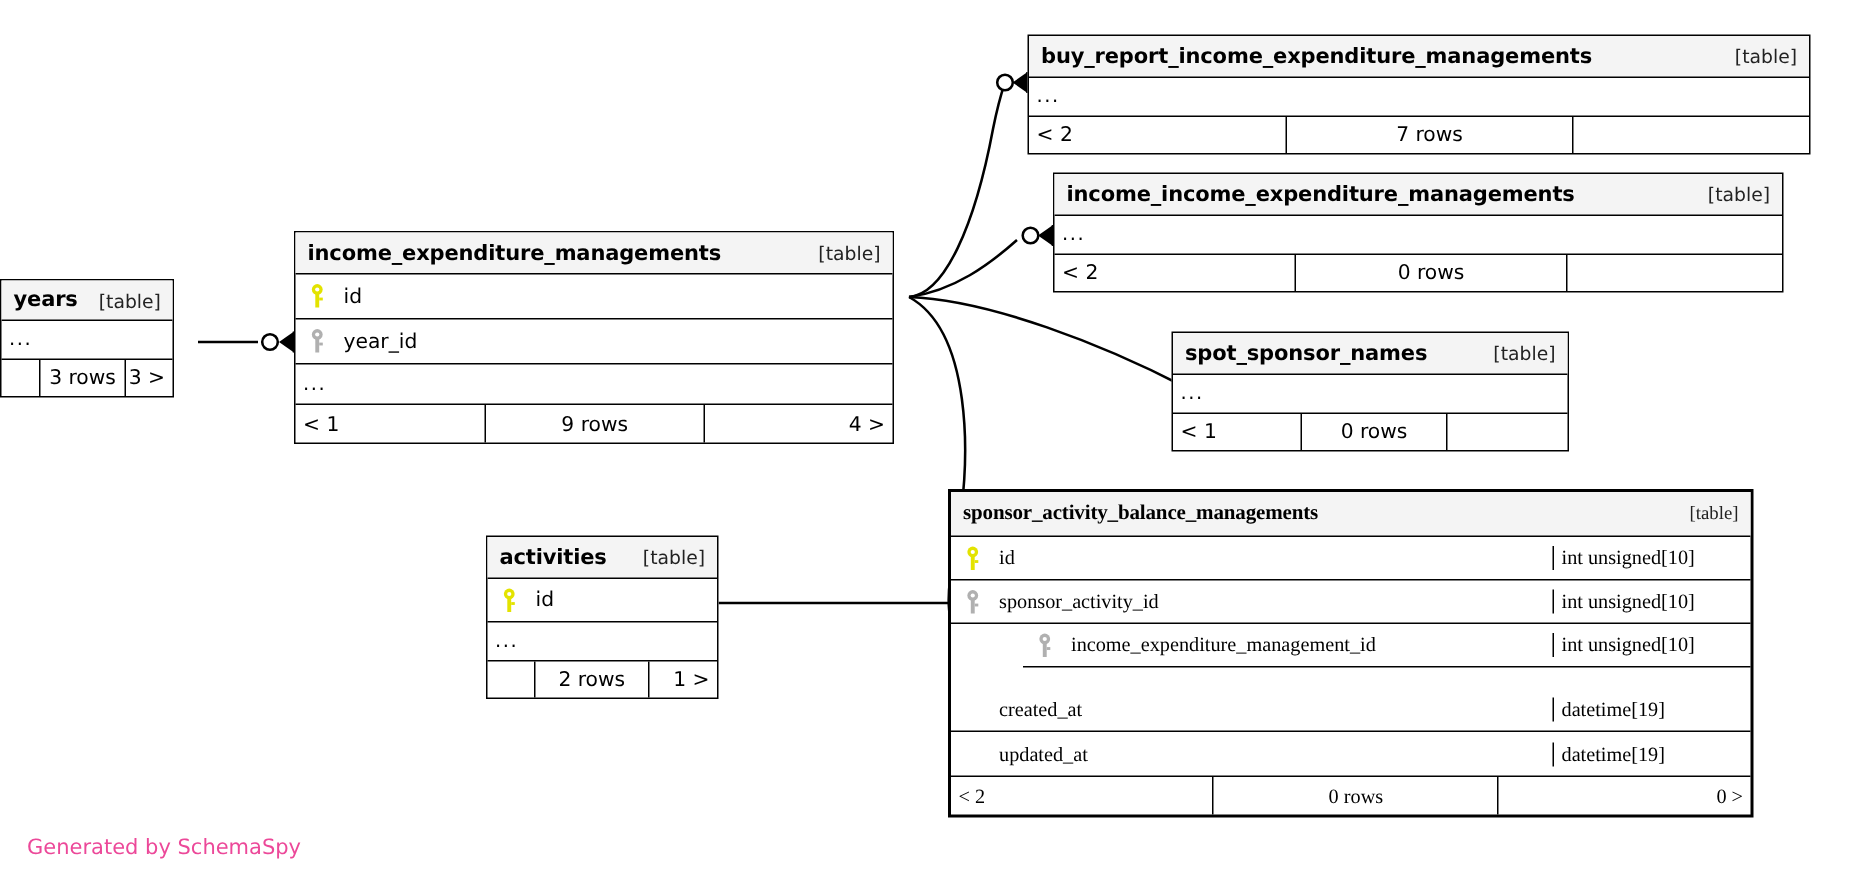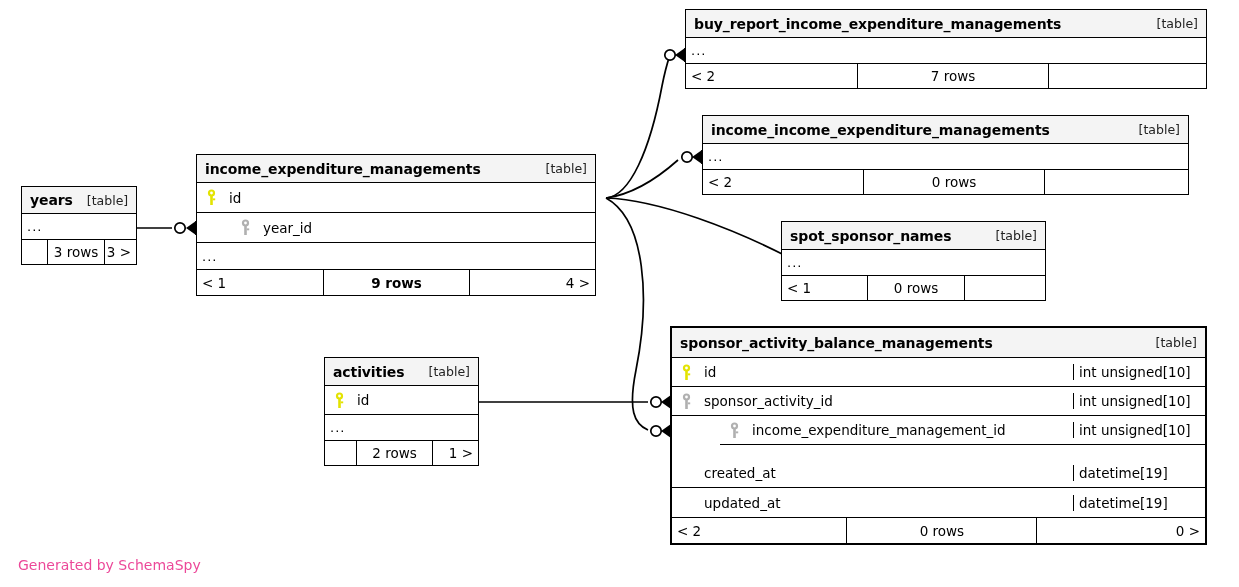--- a/index.html
+++ b/index.html
@@ -123,21 +123,21 @@
       <circle cx="656" cy="402" r="5.2" fill="#ffffff" stroke="#000" stroke-width="1.7"></circle>
       <path d="M671,395 L661,402 L671,409 Z" fill="#000"></path>
       <path d="M671,395 L671,409" stroke="#000" stroke-width="1.7"></path>
 
       <circle cx="656" cy="431" r="5.2" fill="#ffffff" stroke="#000" stroke-width="1.7"></circle>
       <path d="M671,424 L661,431 L671,438 Z" fill="#000"></path>
       <path d="M671,424 L671,438" stroke="#000" stroke-width="1.7"></path>
     </g>
   </svg>
 
-  <div class="tbl" style="left:21px;top:186px;width:116px;">
+  <div class="tbl" style="left:0;top:186px;width:116px;">
     <div class="thead" style="height:27px;">
       <span class="tname">years</span>
       <span class="ttag">[table]</span>
     </div>
     <div class="rows">
       <div class="row" style="height:25px;">
         <span class="ellipsis">...</span>
       </div>
     </div>
     <div class="tfoot" style="height:25px;">
@@ -159,45 +159,45 @@
             <svg width="11" height="17" viewBox="0 0 11 17">
                 <circle cx="5.5" cy="4" r="3.6" fill="#e3e300"></circle>
                 <circle cx="5.5" cy="4" r="1.4" fill="#ffffff"></circle>
                 <rect x="4.2" y="6.6" width="2.6" height="9.4" fill="#e3e300"></rect>
                 <rect x="6.8" y="9.4" width="2.4" height="1.9" fill="#e3e300"></rect>
               </svg>
           </span>
           <span class="lbl">id</span>
         </span>
       </div>
-      <div class="row" style="height:30px;padding-left:34px;">
+      <div class="row" style="height:30px;">
         <span class="cname">
           <span class="key">
             <svg width="11" height="17" viewBox="0 0 11 17">
                 <circle cx="5.5" cy="4" r="3.6" fill="#b0b0b0"></circle>
                 <circle cx="5.5" cy="4" r="1.4" fill="#ffffff"></circle>
                 <rect x="4.2" y="6.6" width="2.6" height="9.4" fill="#b0b0b0"></rect>
                 <rect x="6.8" y="9.4" width="2.4" height="1.9" fill="#b0b0b0"></rect>
               </svg>
           </span>
           <span class="lbl">year_id</span>
         </span>
       </div>
       <div class="row" style="height:26px;">
         <span class="ellipsis">...</span>
       </div>
     </div>
     <div class="tfoot" style="height:26px;">
       <span class="fc l" style="width:130px;">&lt; 1</span>
-      <span class="fc c" style="width:150px;font-weight:bold;">9 rows</span>
+      <span class="fc c" style="width:150px;">9 rows</span>
       <span class="fc r" style="width:128px;">4 &gt;</span>
     </div>
   </div>
 
-  <div class="tbl" style="left:685px;top:9px;width:522px;">
+  <div class="tbl" style="left:685px;top:23px;width:522px;">
     <div class="thead" style="height:28px;">
       <span class="tname">buy_report_income_expenditure_managements</span>
       <span class="ttag">[table]</span>
     </div>
     <div class="rows">
       <div class="row" style="height:25px;">
         <span class="ellipsis">...</span>
       </div>
     </div>
     <div class="tfoot" style="height:25px;">
@@ -264,21 +264,21 @@
         <span class="ellipsis">...</span>
       </div>
     </div>
     <div class="tfoot" style="height:25px;">
       <span class="fc l" style="width:32px;"></span>
       <span class="fc c" style="width:76px;">2 rows</span>
       <span class="fc r" style="width:45px;">1 &gt;</span>
     </div>
   </div>
 
-  <div class="tbl focus" style="left:670px;top:326px;width:537px;">
+  <div class="tbl focus" style="left:632px;top:326px;width:537px;font-family:Liberation Serif, serif;">
     <div class="thead" style="height:30px;">
       <span class="tname">sponsor_activity_balance_managements</span>
       <span class="ttag">[table]</span>
     </div>
     <div class="rows">
 
       <div class="row" style="height:29px;">
         <span class="cname">
           <span class="key">
             <svg width="11" height="17" viewBox="0 0 11 17">

